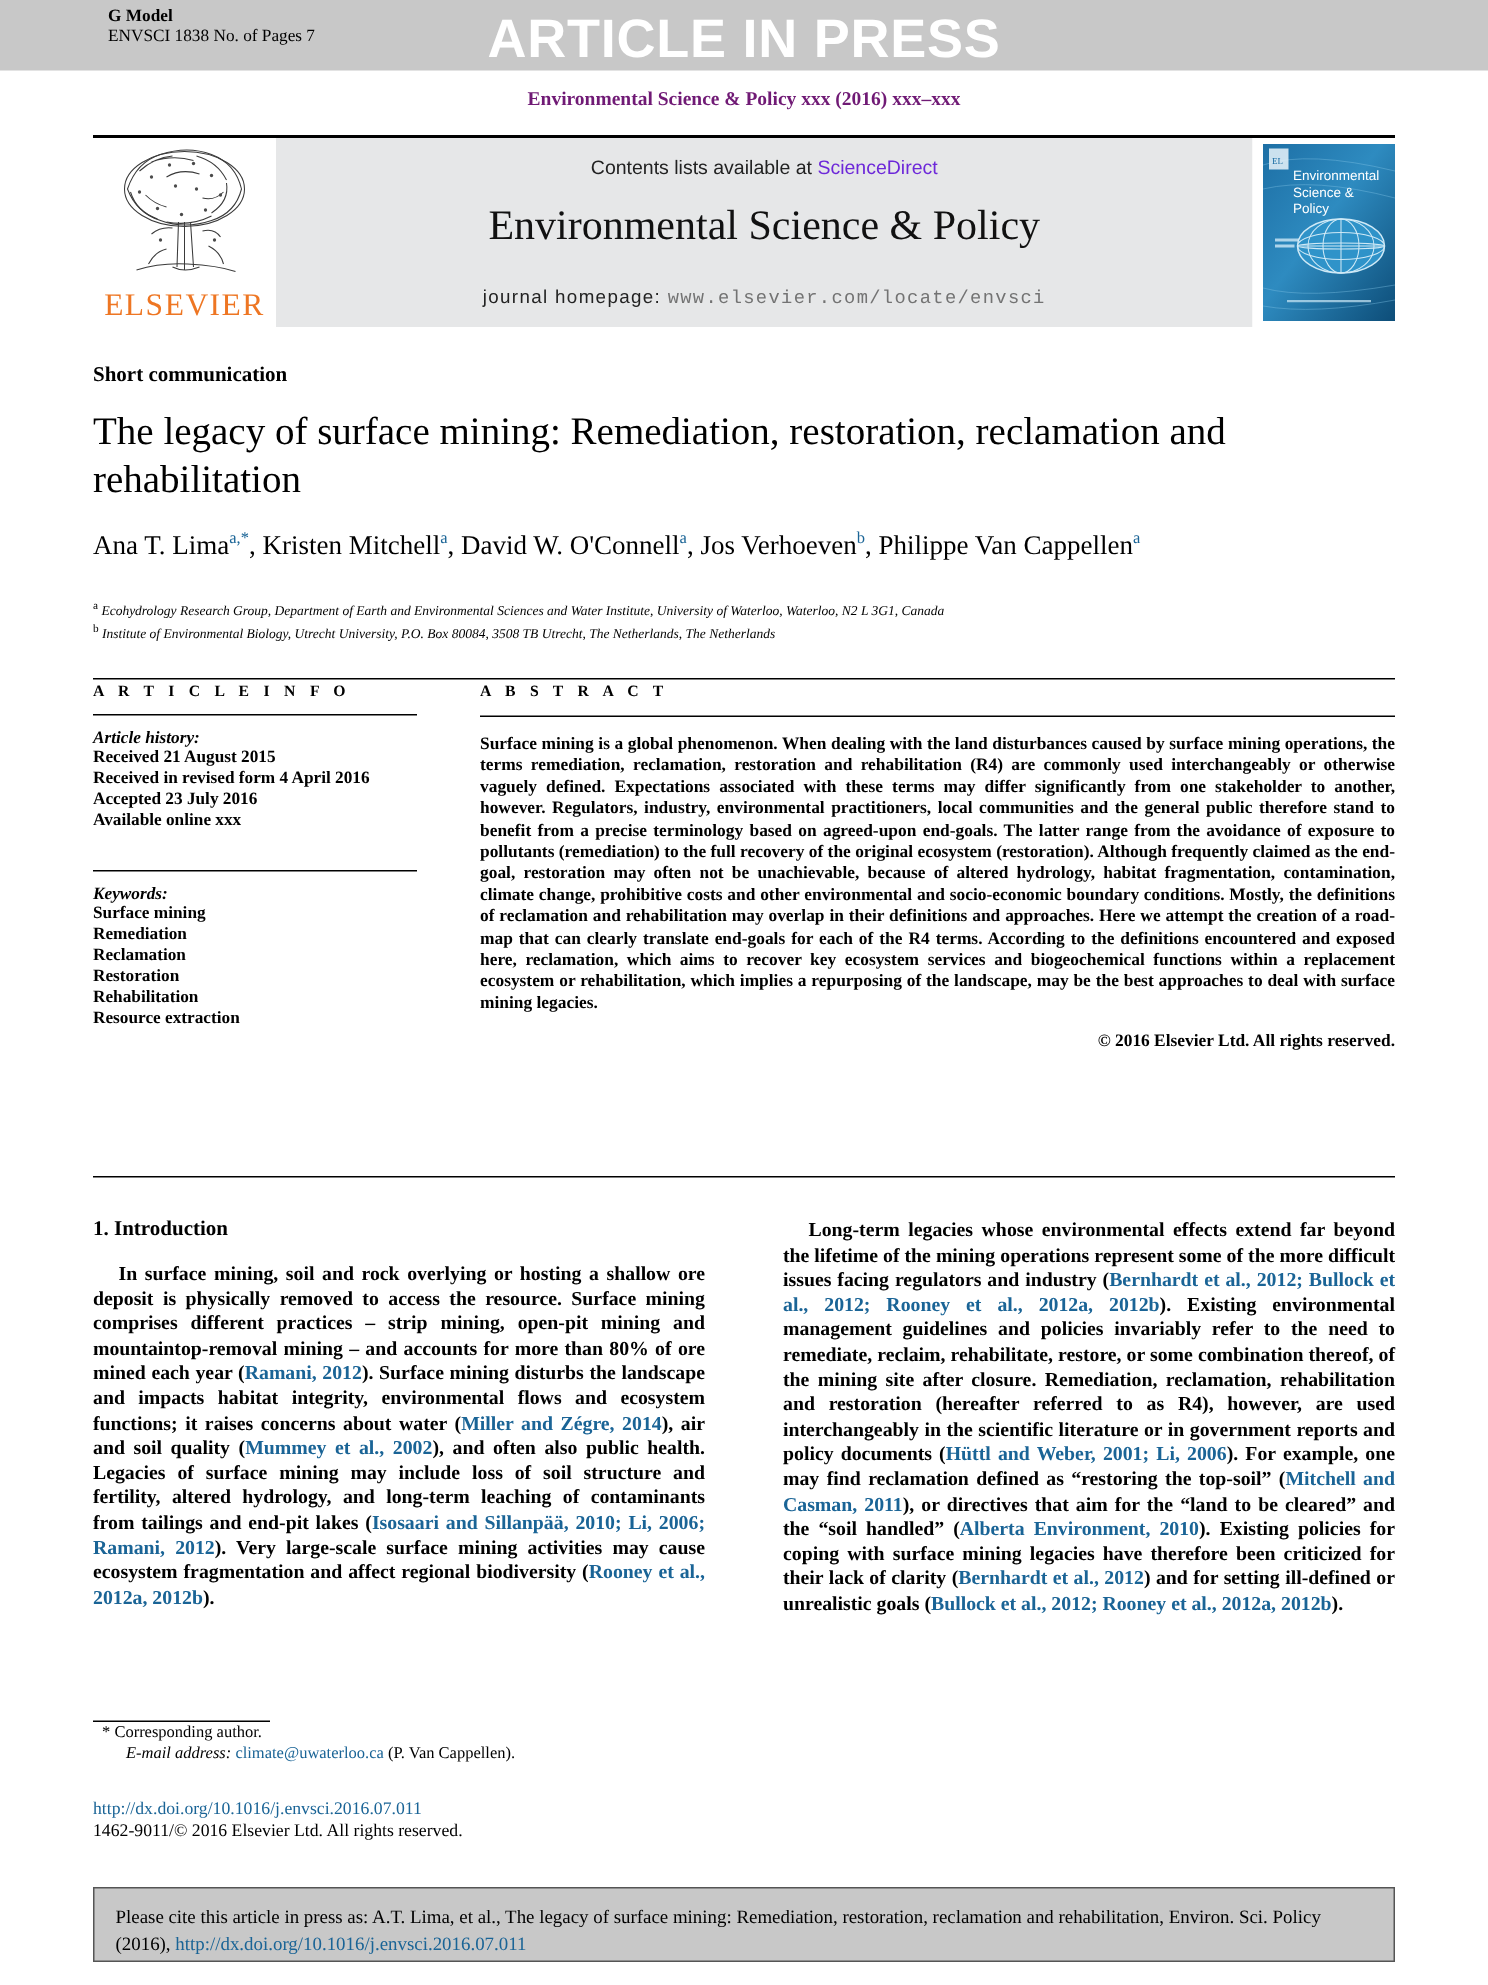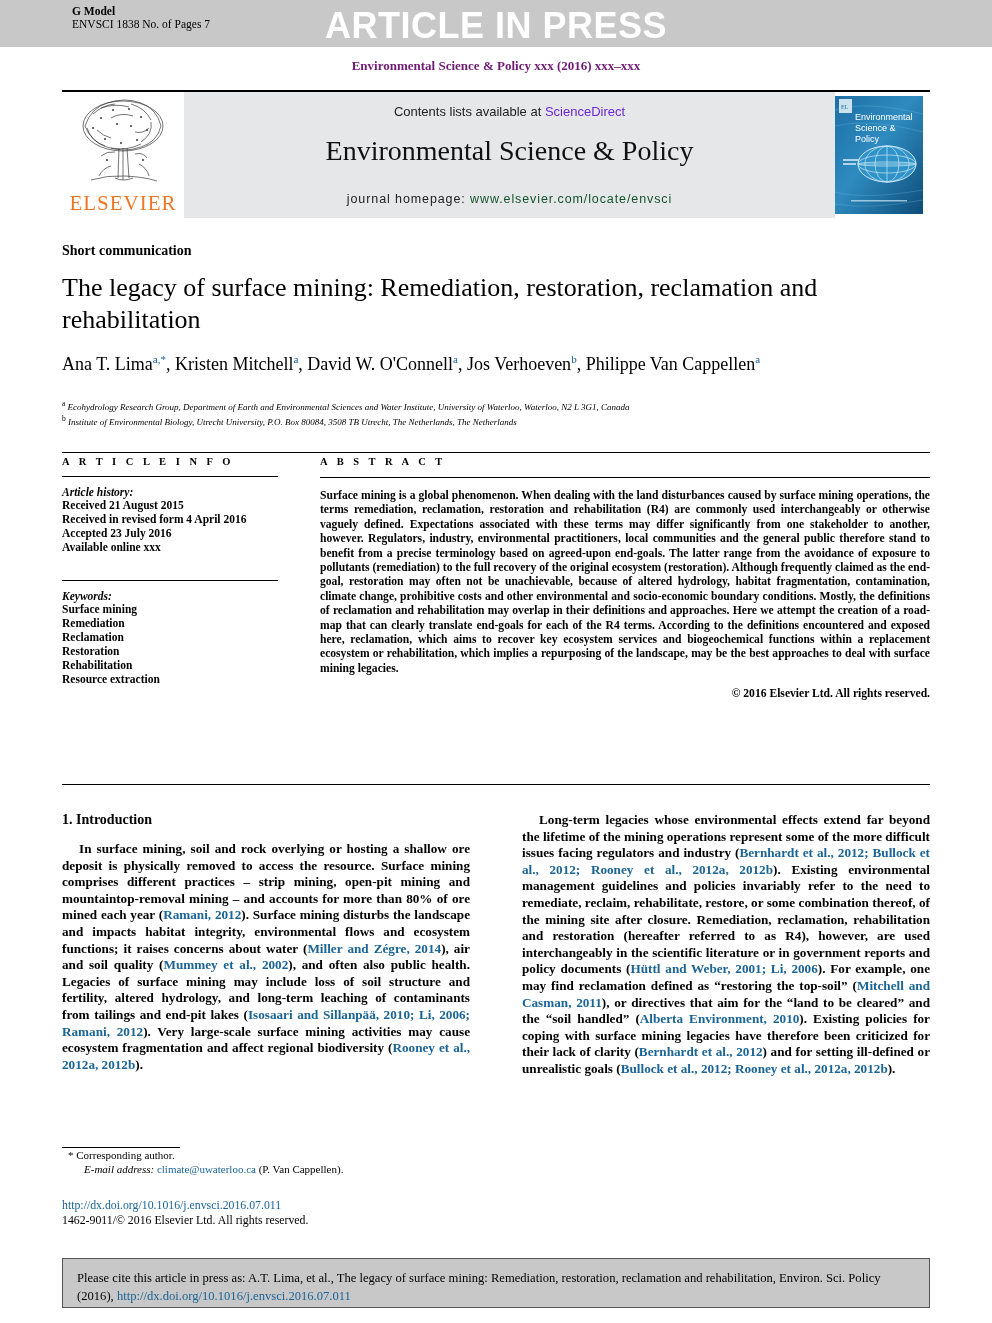--- a/index.html
+++ b/index.html
@@ -120,28 +120,29 @@
   }
   .homepage-line {
     position: absolute;
     bottom: 12px; left: 0; width: 100%;
     text-align: center;
     font-family: "Liberation Sans", sans-serif;
     font-size: 12.5px;
     letter-spacing: 0.9px;
     color: #222;
   }
-  .homepage-line a { color: #14532d; text-decoration: none; }
+  .homepage-line a { color: #737373; text-decoration: none; font-family: Liberation Mono, monospace; }
   .cover-block {
     width: 95px;
     flex: 0 0 95px;
     position: relative;
     background: #fff;
     display: flex;
     align-items: center;
+    justify-content: flex-end;
   }
 
   
   .short-comm {
     position: absolute;
     left: 62px; top: 243px;
     font-size: 14px;
     font-weight: bold;
     font-family: "Liberation Serif", serif;
   }

